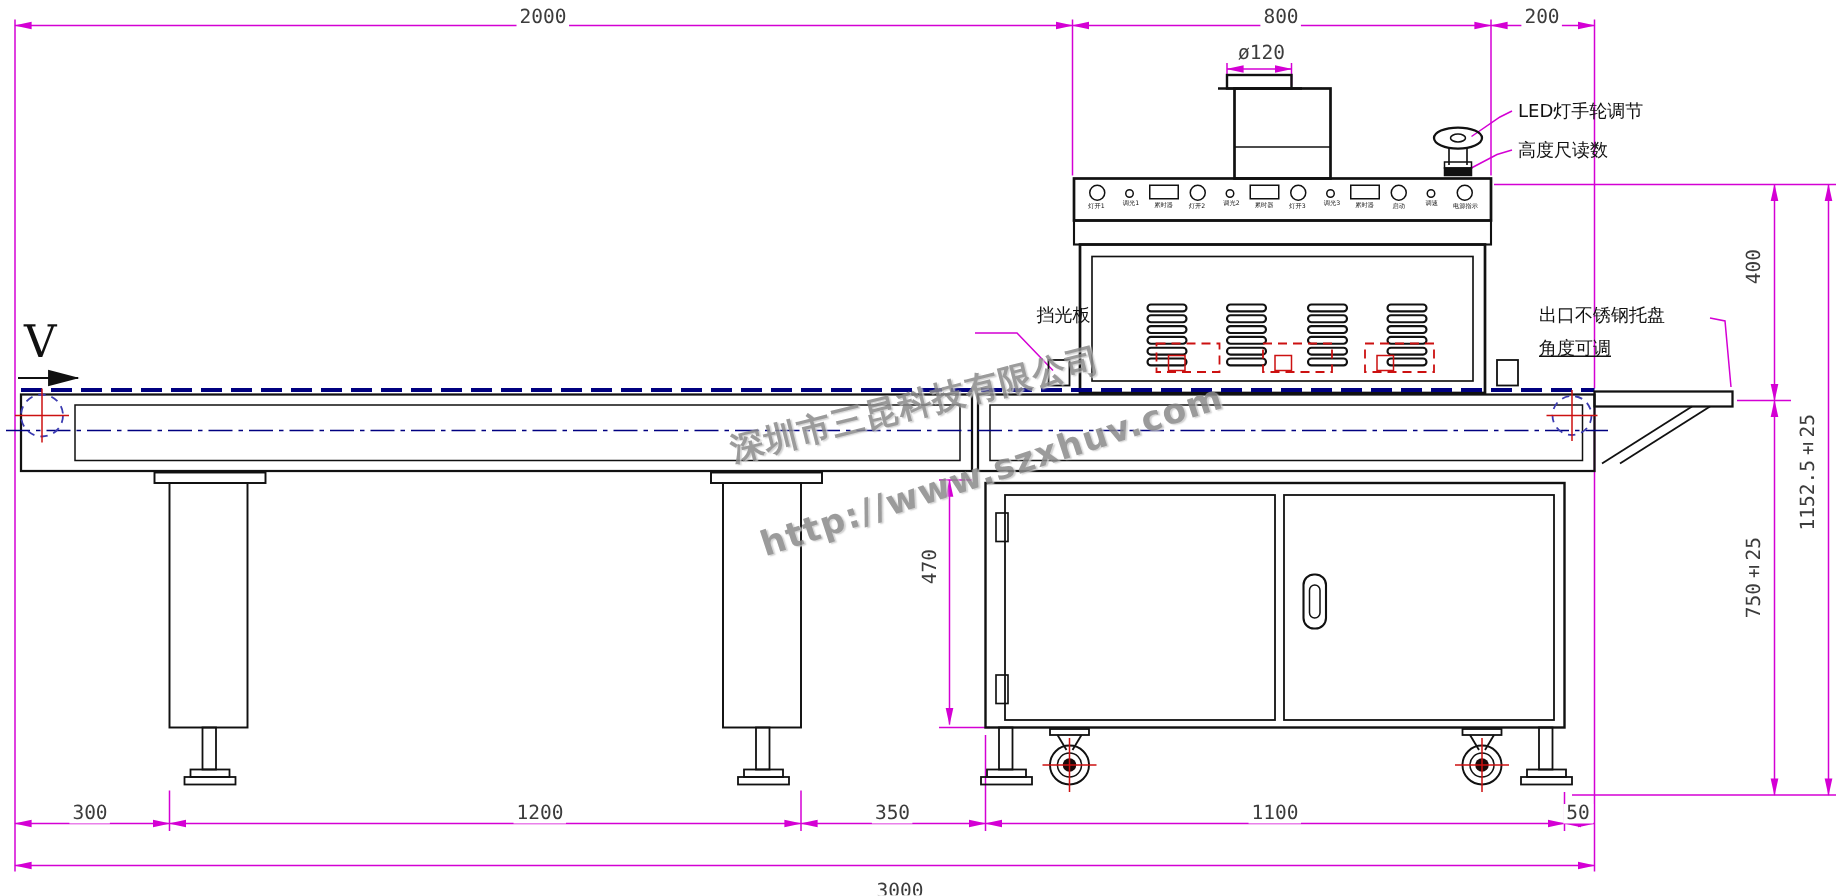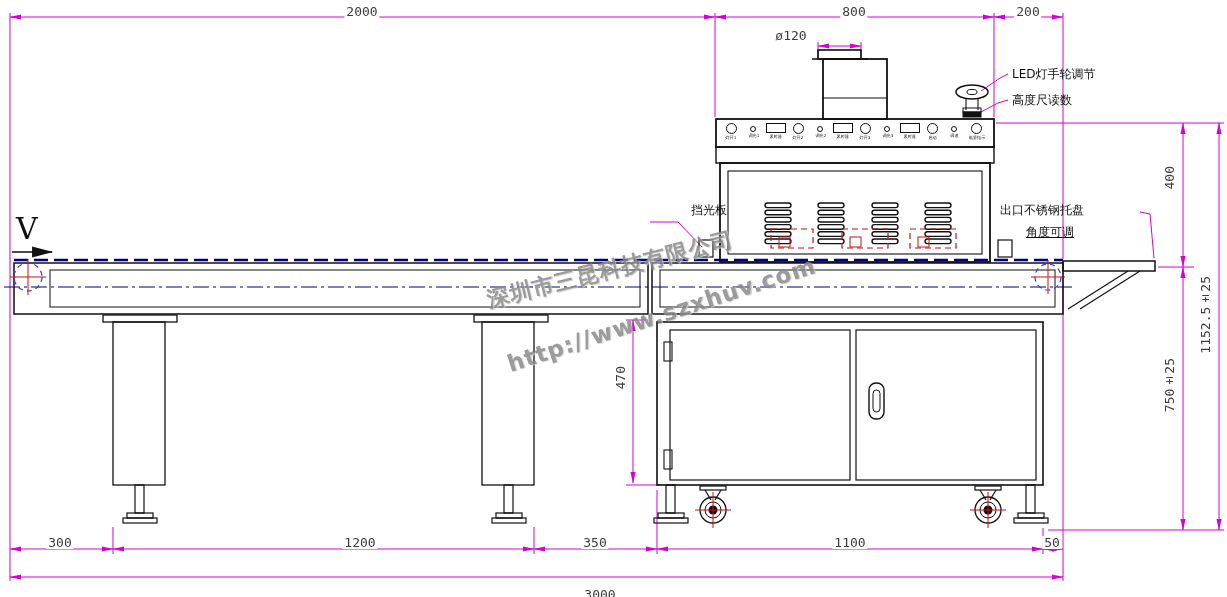--- a/index.html
+++ b/index.html
@@ -278,35 +278,35 @@
       </div>
       <div class="pitem">
         <div class="shp-circle"></div>
         <div class="lbl">电源指示</div>
       </div>
     </div>
 
 <div class="dimtxt" style="left:362px;top:5px;">2000</div>
 <div class="dimtxt" style="left:854px;top:5px;">800</div>
 <div class="dimtxt" style="left:1028px;top:5px;">200</div>
-<div class="dimtxt" style="left:791px;top:29px;">ø120</div>
+<div class="dimtxt" style="left:841px;top:29px;">ø120</div>
 <div class="dimtxt" style="left:60px;top:536px;">300</div>
 <div class="dimtxt" style="left:323px;top:536px;margin-left:37px;">1200</div>
 <div class="dimtxt" style="left:595px;top:536px;">350</div>
 <div class="dimtxt" style="left:850px;top:536px;">1100</div>
 <div class="dimtxt" style="left:1052px;top:536px;">50</div>
 <div class="dimtxt" style="left:600px;top:588px;">3000</div>
 <div class="vtxt" style="left:1163px;top:166px;">400</div>
 <div class="vtxt" style="left:1163px;top:358px;">750±25</div>
 <div class="vtxt" style="left:1199px;top:276px;">1152.5±25</div>
 <div class="vtxt" style="left:614px;top:366px;">470</div>
 
 <div class="ann" style="left:1012px;top:67px;">LED灯手轮调节</div>
 <div class="ann" style="left:1012px;top:93px;">高度尺读数</div>
 <div class="ann" style="left:646px;top:203px;margin-left:45px;">挡光板</div>
-<div class="ann" style="left:1000px;top:203px;">出口不锈钢托盘</div>
+<div class="ann" style="left:1026px;top:203px;">出口不锈钢托盘</div>
 <div class="ann" style="left:1026px;top:225px;text-decoration:underline;">角度可调</div>
 <div class="vlabel" style="left:16px;top:214px;">V</div>
 
 <div class="wm" id="wm1">深圳市三昆科技有限公司</div>
 <div class="wm" id="wm2">http://www.szxhuv.com</div>
 
 </div>
 
 </body></html>

